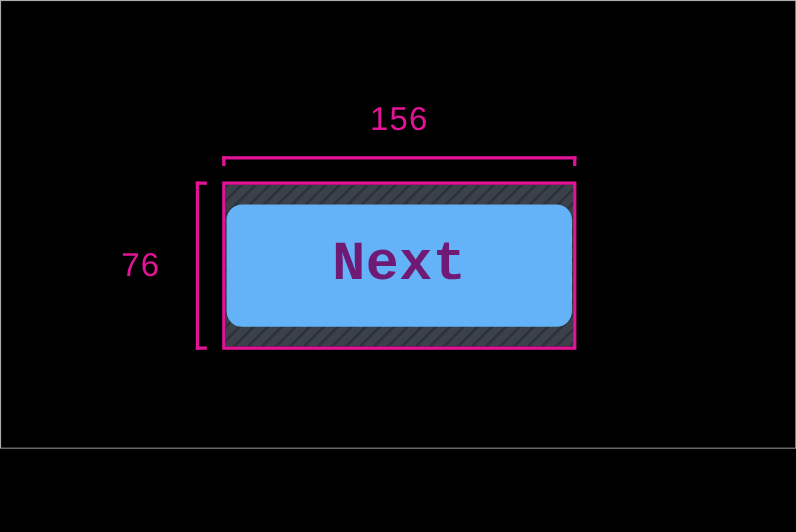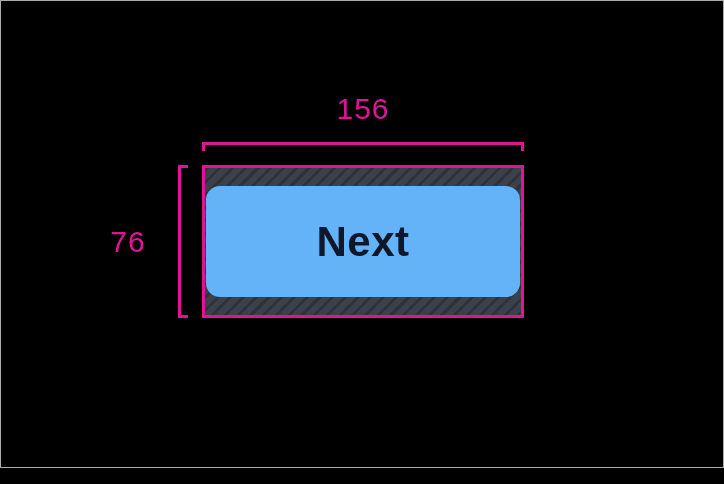--- a/index.html
+++ b/index.html
@@ -5,21 +5,21 @@
   html, body {
     margin: 0;
     padding: 0;
     background: #000;
     font-family: "Liberation Sans", sans-serif;
   }
 
   .stage {
     position: relative;
     width: 724px;
-    height: 468px;
+    height: 408px;
     box-sizing: border-box;
     background: #000000;
     border: 1px solid #ABABAB;
     overflow: hidden;
   }
 
   
   .dim-label {
     position: absolute;
     color: #E21396;
@@ -87,23 +87,23 @@
   .next-btn {
     position: absolute;
     left: 1px;
     top: 18px;
     width: 314px;
     height: 111px;
     border: none;
     outline: none;
     border-radius: 14px;
     background: #64B2F8;
-    color: #0f172a;
-    font-family: Liberation Sans, sans-serif;
-    font-size: 42px;
+    color: #701a75;
+    font-family: Liberation Mono, monospace;
+    font-size: 50px;
     font-weight: 600;
     letter-spacing: 0.5px;
     display: flex;
     align-items: center;
     justify-content: center;
     cursor: pointer;
     padding: 0;
   }
 </style>
 </head>

